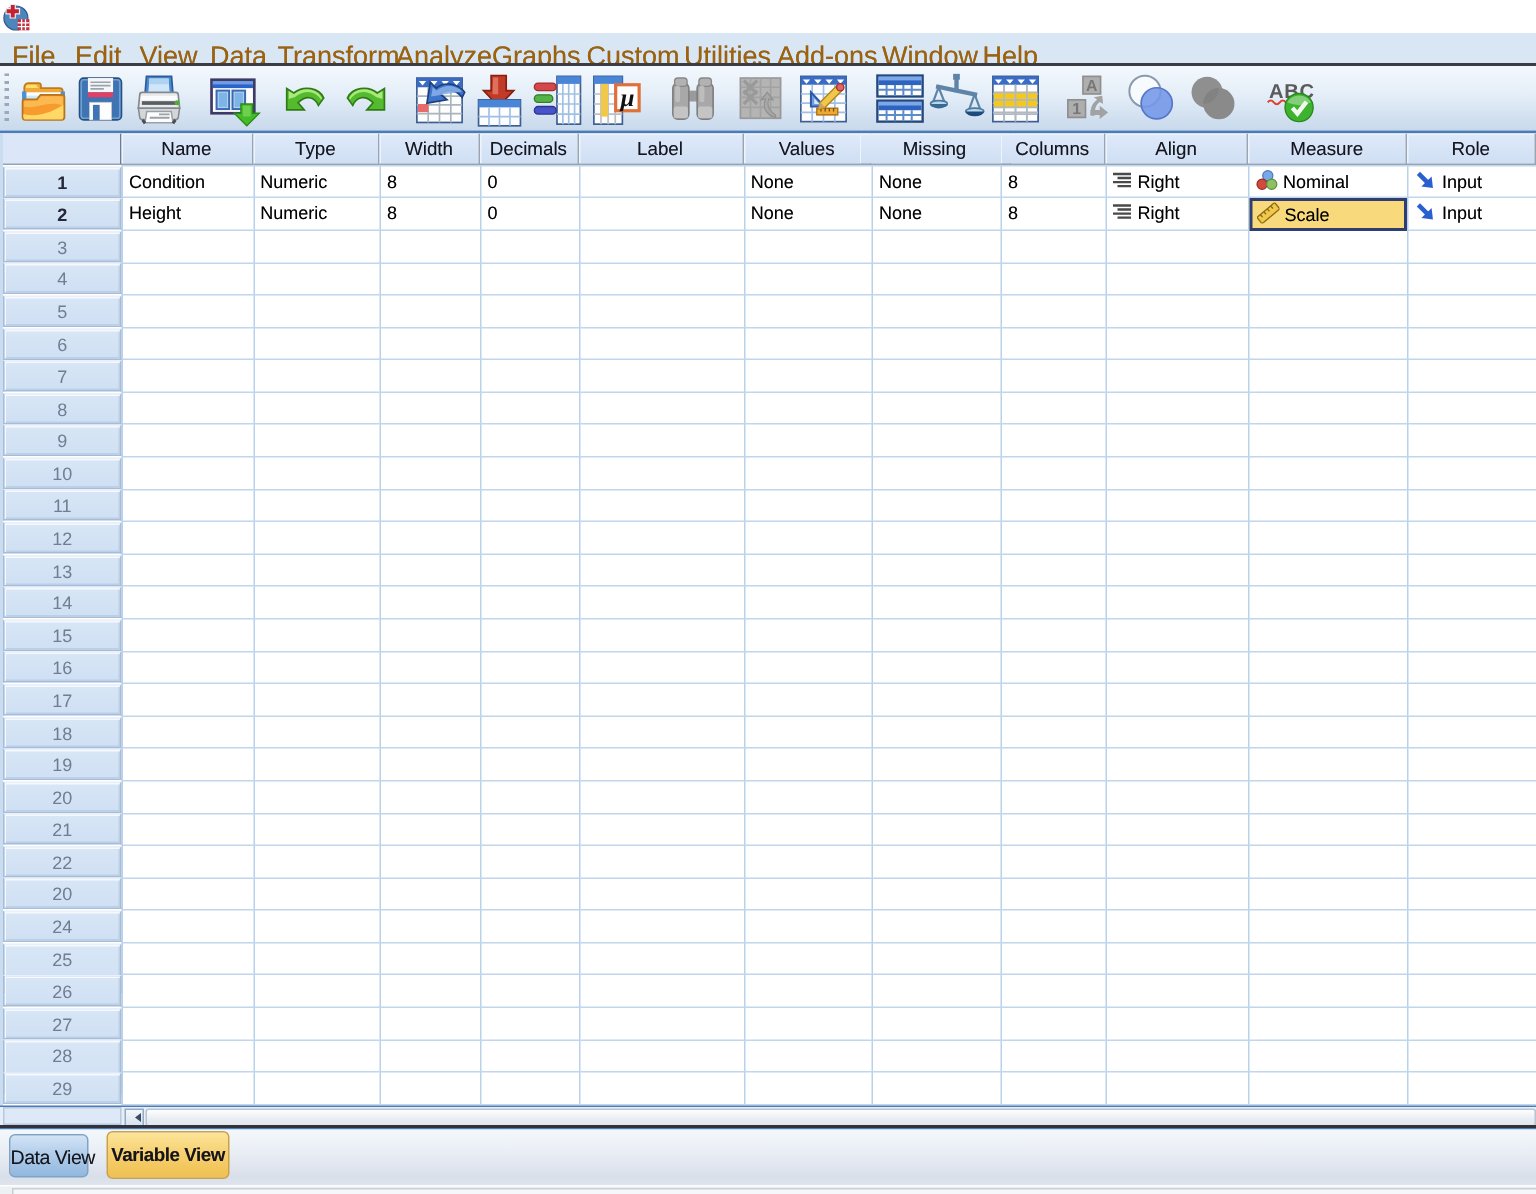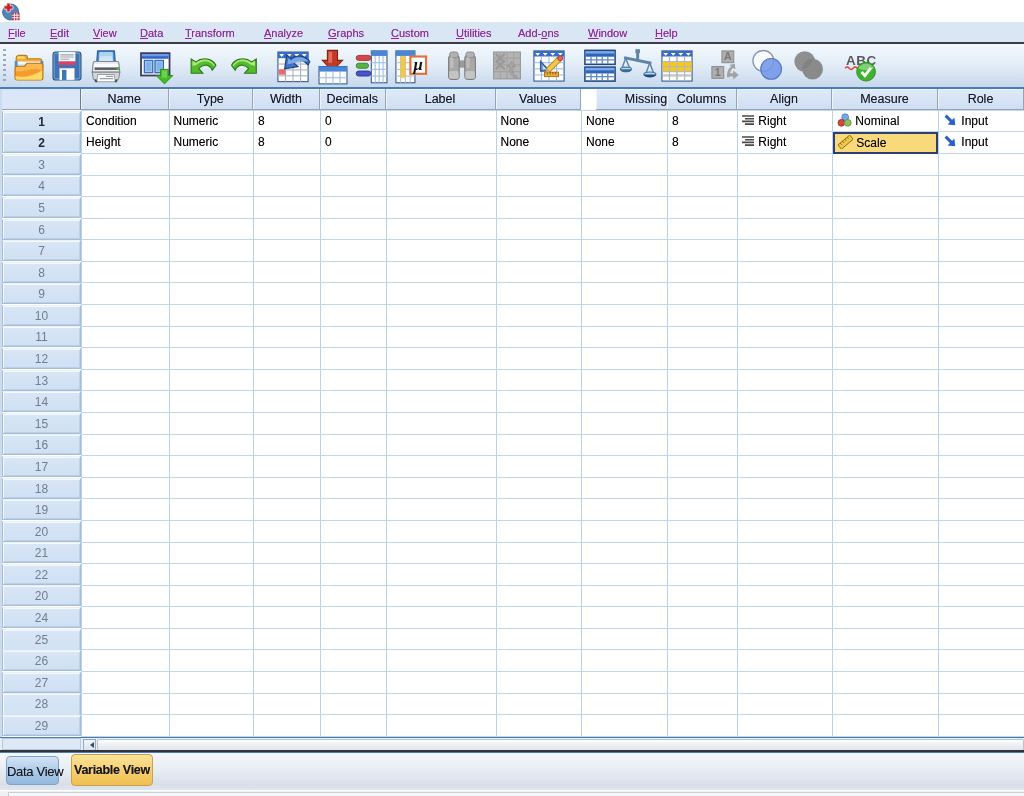--- a/index.html
+++ b/index.html
@@ -1,21 +1,21 @@
 <!DOCTYPE html>
 <html><head><meta charset="utf-8"><title>s</title><style>
 
 *{margin:0;padding:0;box-sizing:border-box}
 html,body{width:1024px;height:796px;overflow:hidden}
 body{font-family:"Liberation Sans",sans-serif;background:#fff;position:relative}
 #titlebar{position:absolute;left:0;top:0;width:1024px;height:22px;background:#fff}
 #titlebar .t{position:absolute;left:21px;top:3.5px;font-size:13px;color:#111;text-shadow:0 0 .35px rgba(0,0,0,.45)}
 #titlebar svg{position:absolute;left:2px;top:2px}
 #menubar{position:absolute;left:0;top:22px;width:1024px;height:20.5px;background:#d9e6f3}
-#menubar .m{position:absolute;top:5px;font-size:11px;color:#a21caf;white-space:pre;text-shadow:0 0 .35px rgba(0,0,0,.45)}
+#menubar .m{position:absolute;top:5px;font-size:18px;color:#a16207;white-space:pre;text-shadow:0 0 .35px rgba(0,0,0,.45)}
 #menudark{position:absolute;left:0;top:42.2px;width:1024px;height:1.6px;background:#3c3c44}
 #toolbar{position:absolute;left:0;top:43.8px;width:1024px;height:43.4px;
  background:linear-gradient(#f3f8fd 0%,#e4eef8 45%,#d4e2f1 75%,#c8d9ec 100%)}
 #toolbar svg{position:absolute;top:3px}
 #tbline{position:absolute;left:0;top:87.2px;width:1024px;height:2px;background:#4a7cb8}
 #grid{position:absolute;left:0;top:89.2px;width:1024px;height:647.4px;background:#fff;overflow:hidden}
 .hc{position:absolute;top:0;height:20.8px;background:linear-gradient(#dfeafa 0%,#d6e4f6 55%,#cfdef3 100%);
  border-right:1px solid #98a4b4;border-bottom:1px solid #98a4b4;
  font-size:12.5px;color:#15151d;text-align:center;line-height:20px;text-shadow:0 0 .35px rgba(0,0,30,.4);
  box-shadow:inset 1px 1px 0 #eef4fc}
@@ -284,21 +284,21 @@
 </div>
 <div id="tbline"></div>
 <div id="grid">
 <div class="hc" style="left:2px;width:79px;border-right:1px solid #6e7a8e;background:#dbe7f8;box-shadow:none"></div>
 <div class="hc" style="left:81px;width:87.5px">Name</div>
 <div class="hc" style="left:168.5px;width:84.5px">Type</div>
 <div class="hc" style="left:253px;width:67px">Width</div>
 <div class="hc" style="left:320px;width:65.5px">Decimals</div>
 <div class="hc" style="left:385.5px;width:110.0px">Label</div>
 <div class="hc" style="left:495.5px;width:85.5px">Values</div>
-<div class="hc" style="left:596px;width:101px">Missing</div>
+<div class="hc" style="left:573px;width:101px">Missing</div>
 <div class="hc" style="left:667px;width:70px">Columns</div>
 <div class="hc" style="left:737px;width:95px">Align</div>
 <div class="hc" style="left:832px;width:106px">Measure</div>
 <div class="hc" style="left:938px;width:86px">Role</div>
 <div class="vl" style="left:81px;top:20.8px;height:626.6px"></div>
 <div class="vl" style="left:168.5px;top:20.8px;height:626.6px"></div>
 <div class="vl" style="left:253px;top:20.8px;height:626.6px"></div>
 <div class="vl" style="left:320px;top:20.8px;height:626.6px"></div>
 <div class="vl" style="left:385.5px;top:20.8px;height:626.6px"></div>
 <div class="vl" style="left:495.5px;top:20.8px;height:626.6px"></div>

